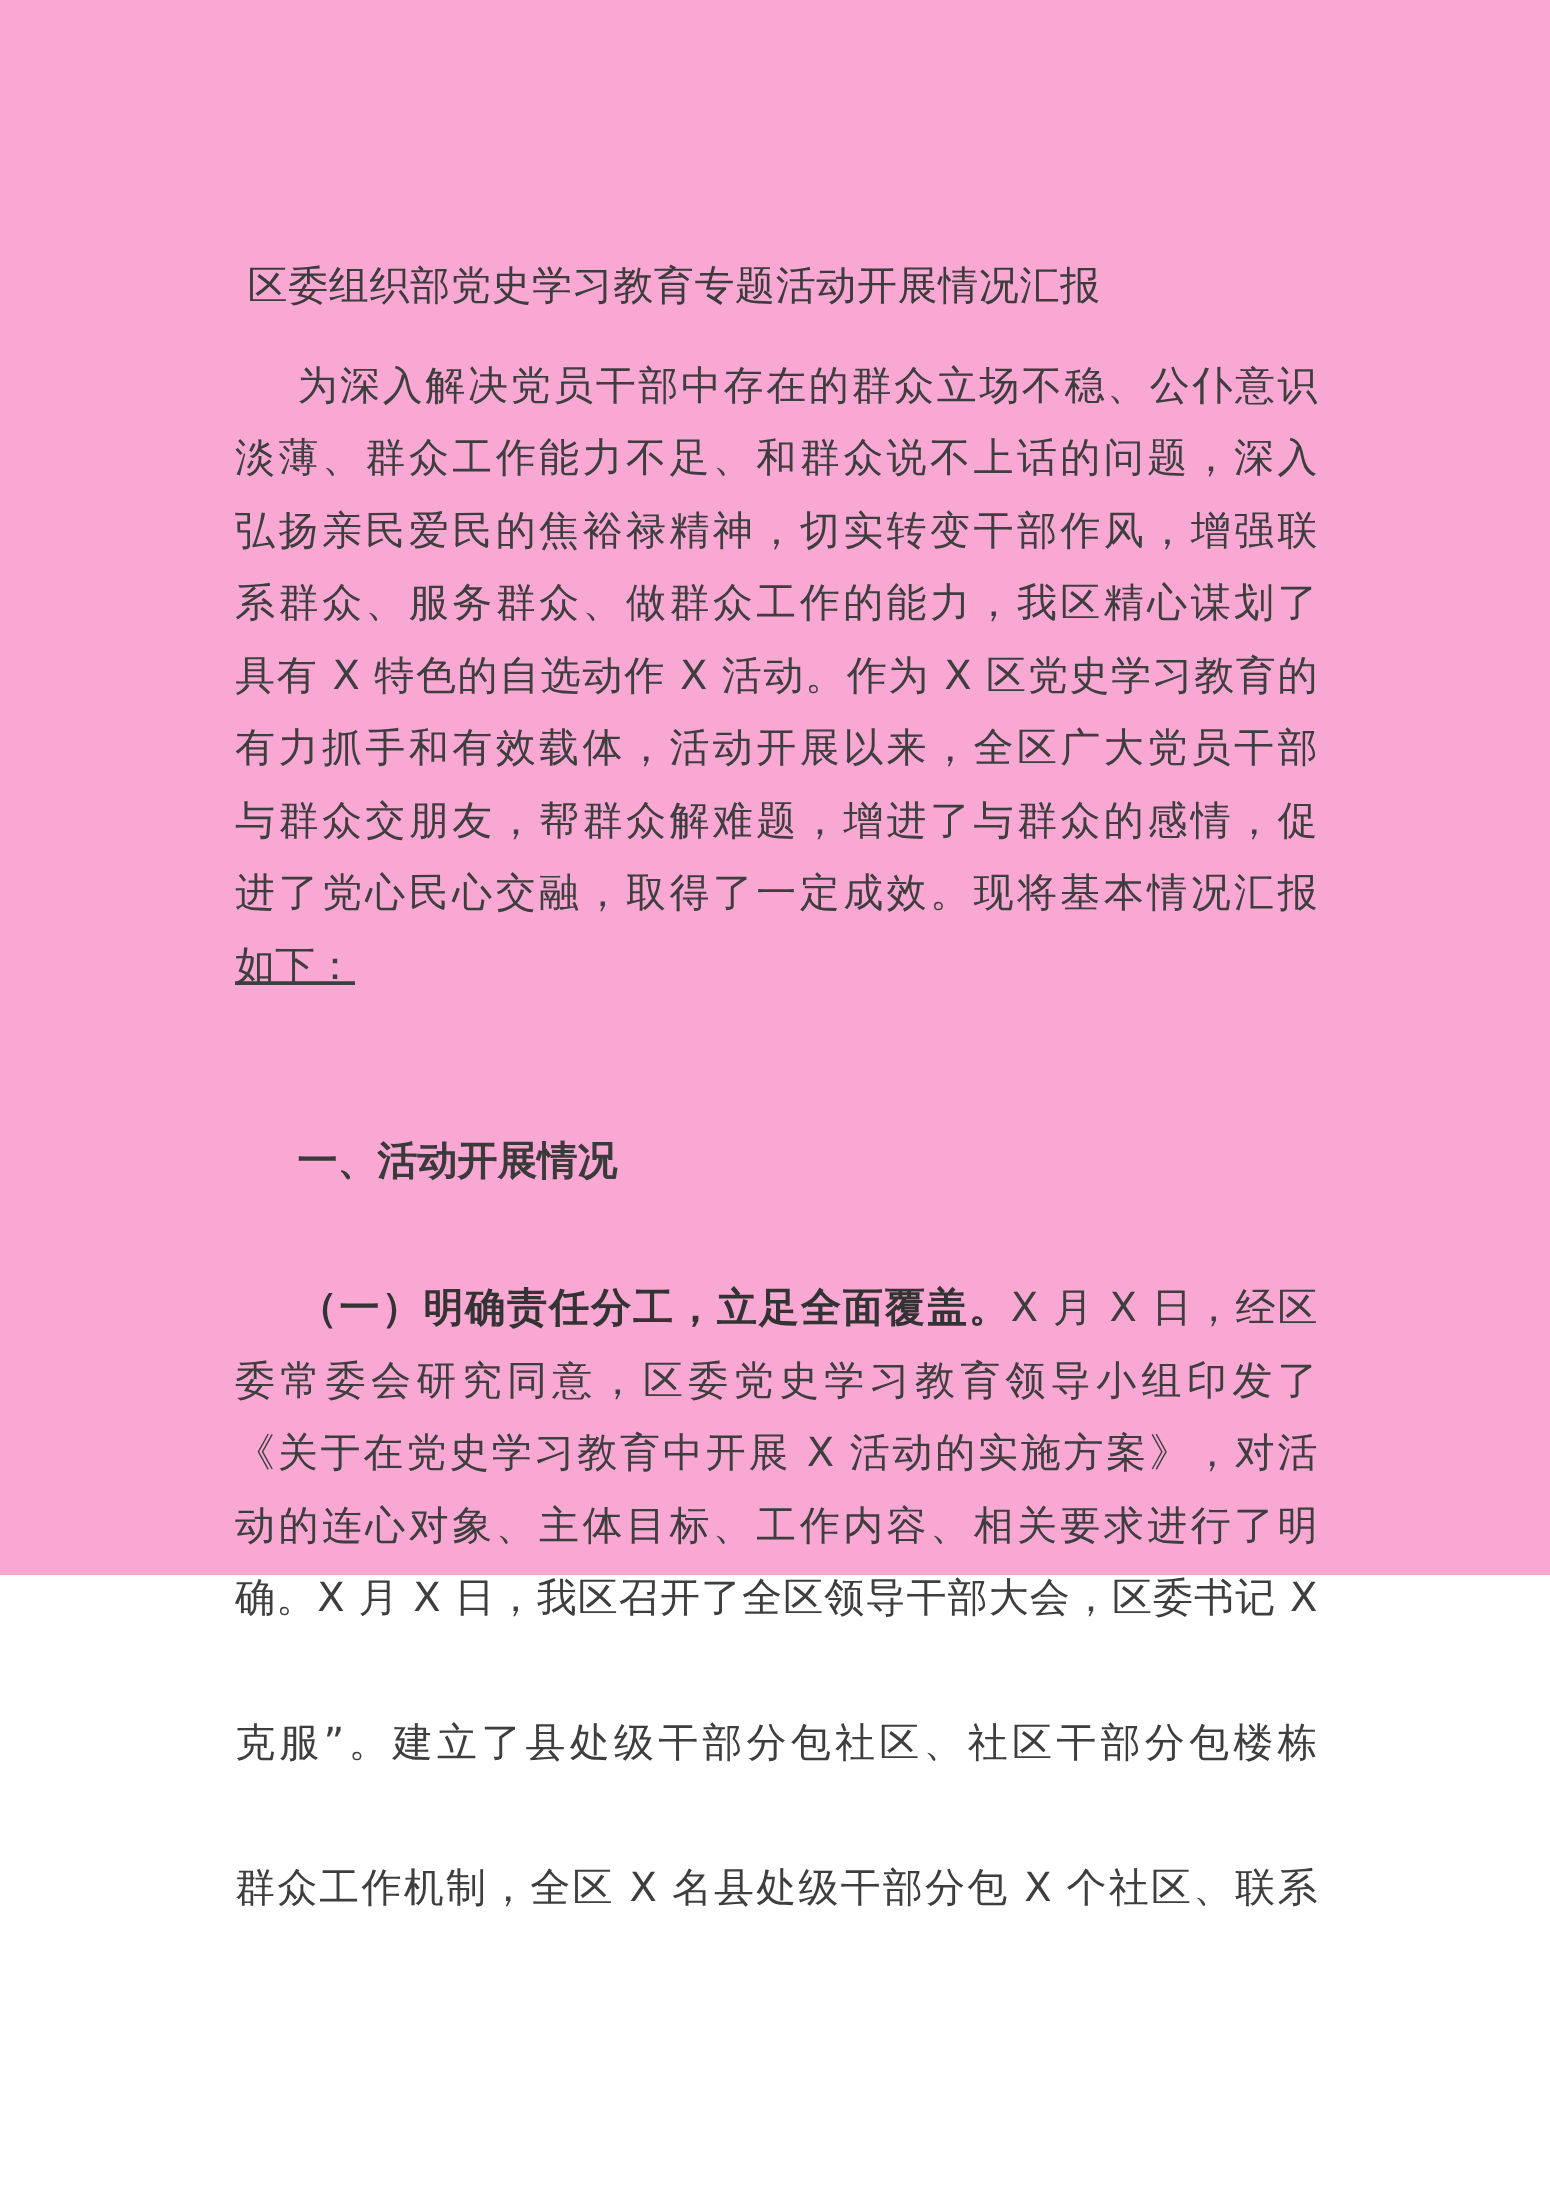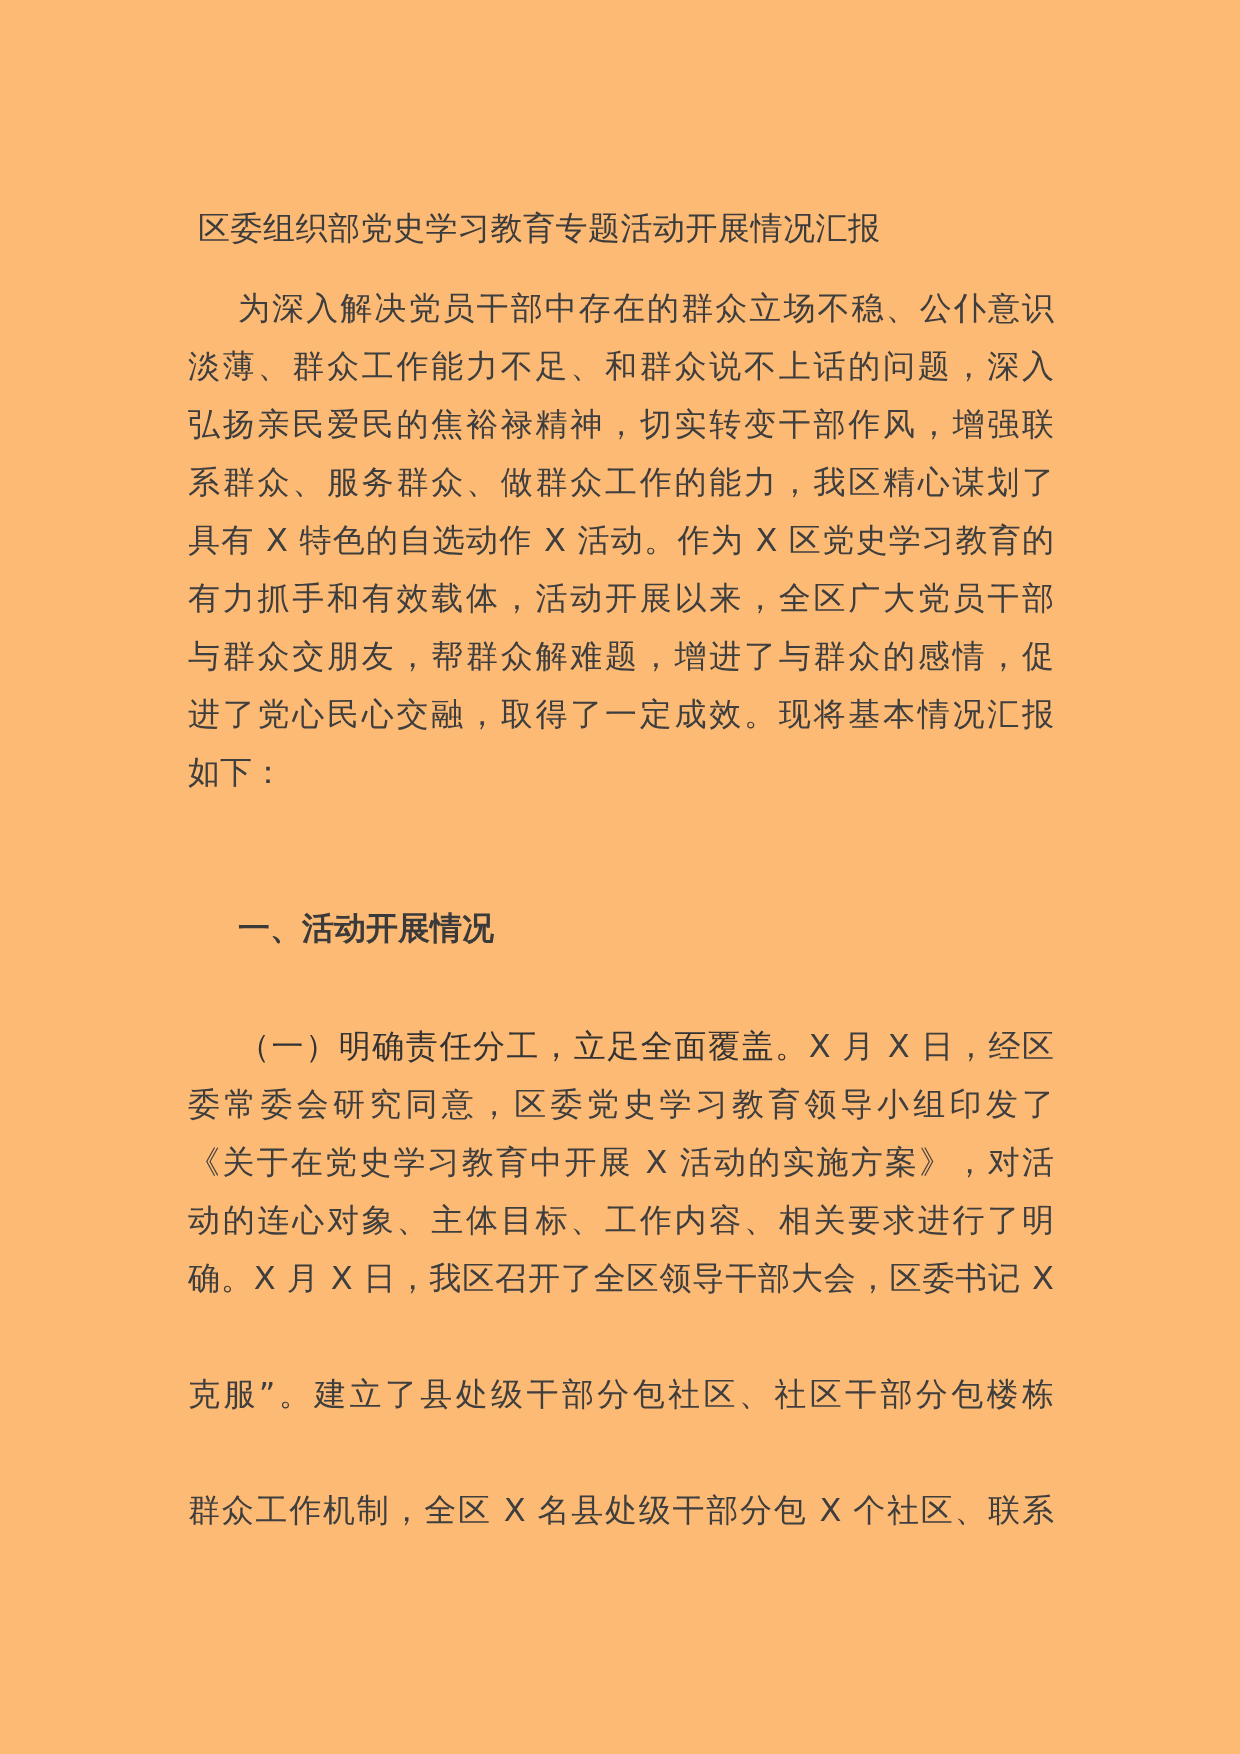--- a/index.html
+++ b/index.html
@@ -1,27 +1,27 @@
 <!DOCTYPE html>
 <html><head>
 <meta charset="utf-8">
 <style>
   html, body { margin: 0; padding: 0; background: #ffffff; }
   body { width: 1240px; height: 1754px; position: relative; overflow: hidden;
          font-family: "DejaVu Sans", sans-serif; color: #404040; }
-  .page { position: absolute; left: 0; top: 0; width: 1240px; height: 1754px; background: #fdba74; }
+  .page { position: absolute; left: 0; top: 0; width: 1240px; height: 1260px; background: #f9a8d4; }
   .title { position: absolute; left: 198px; top: 204px; font-size: 32px; line-height: 48px;
            letter-spacing: 0.5px; white-space: nowrap; color: #3c3c3c; }
   .line { position: absolute; left: 188px; width: 866px; font-size: 32px; line-height: 44px;
           text-align: justify; text-align-last: justify; white-space: nowrap; color: #3e3e3e; margin-top: 30px; }
-  .line.last { text-align-last: left; }
+  .line.last { text-align-last: left; text-decoration: underline; }
   .line.indent { left: 238px; width: 816px; }
   .heading { position: absolute; left: 238px; top: 906px; font-size: 32px; line-height: 44px;
              font-weight: bold; color: #3a3a3a; white-space: nowrap; }
-  .bold { font-weight: normal; color: #333; }
+  .bold { font-weight: bold; color: #333; }
 </style>
 </head>
 <body>
 
 <div class="page">
   <div class="title">区委组织部党史学习教育专题活动开展情况汇报</div>
 
   <div class="line indent" style="top:256px">为深入解决党员干部中存在的群众立场不稳、公仆意识</div>
   <div class="line" style="top:314px">淡薄、群众工作能力不足、和群众说不上话的问题，深入</div>
   <div class="line" style="top:372px">弘扬亲民爱民的焦裕禄精神，切实转变干部作风，增强联</div>

